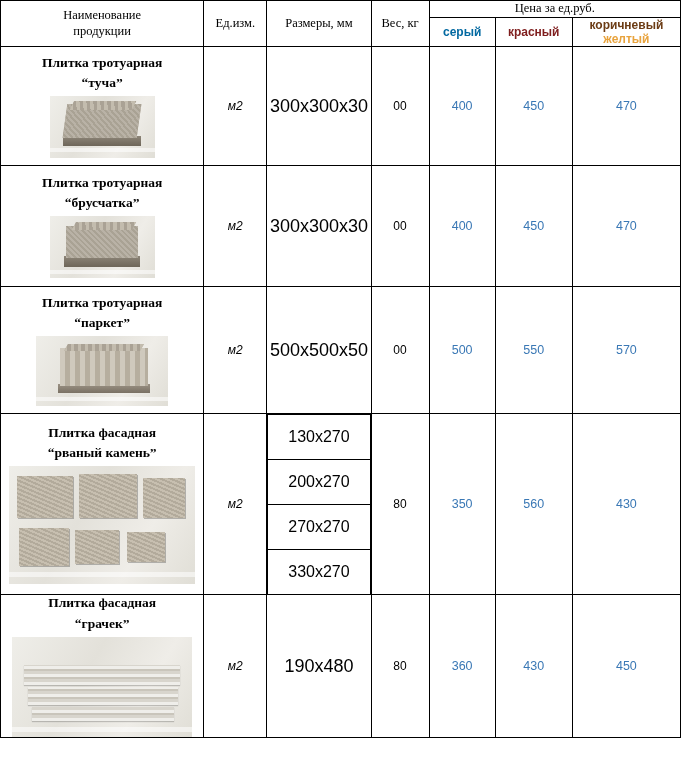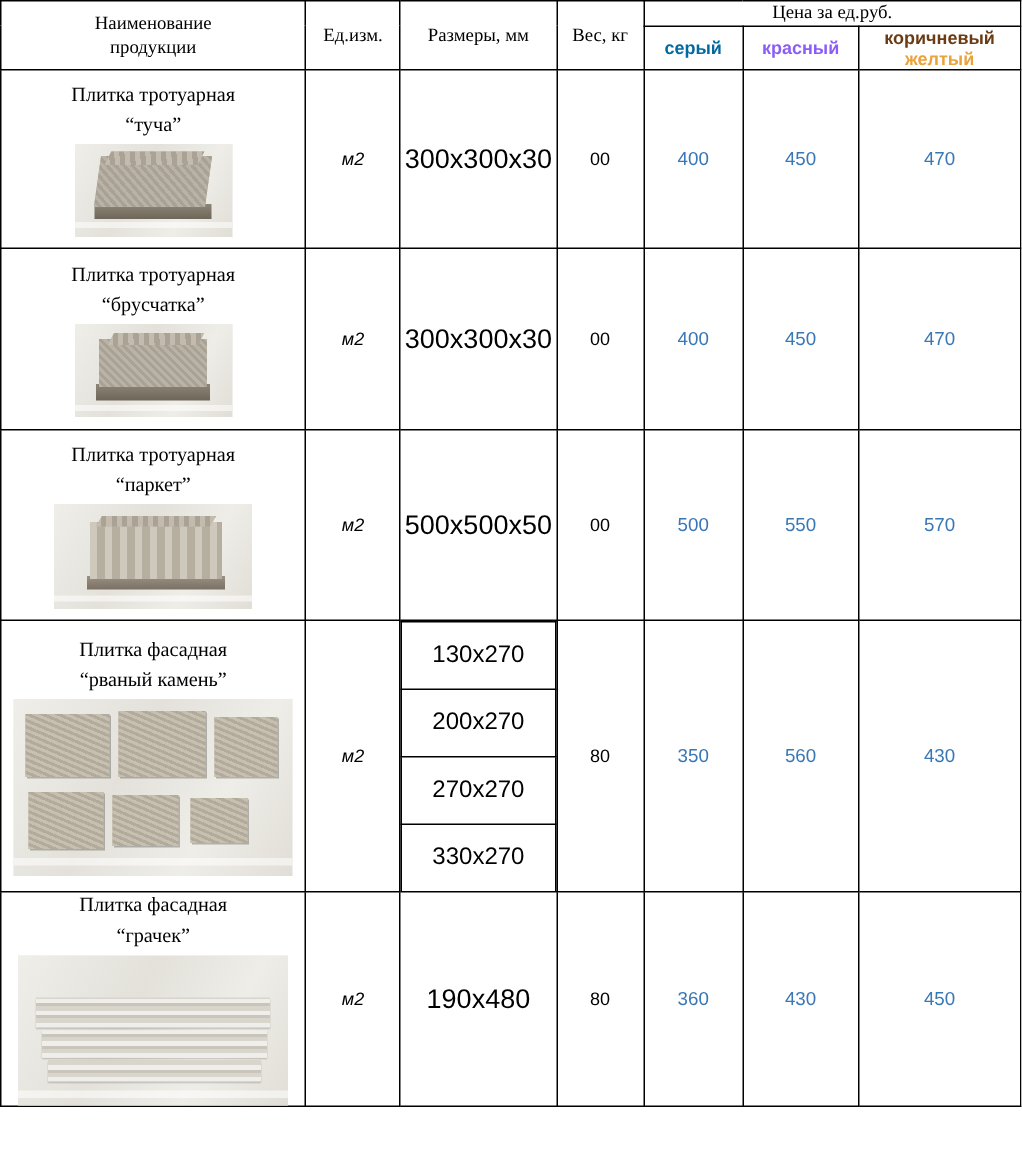--- a/index.html
+++ b/index.html
@@ -30,29 +30,29 @@
     line-height:1.25;
   }
   .hdr-sub{
     font-family:"Liberation Sans",sans-serif;
     font-size:12px;
     font-weight:bold;
     padding:5px 2px;
     line-height:1.2;
   }
   .c-gray{color:#0369a1;}
-  .c-red{color:#8b5cf6;}
+  .c-red{color:#7f1d1d;}
   .c-brown{color:#6b3b14;text-align:center;}
   .c-yellow{color:#e8a33d;}
 
   
   .namecell{
     font-family:"Liberation Serif",serif;
     font-size:13.5px;
-    font-weight:normal;
+    font-weight:bold;
     padding:8px 4px 4px 4px;
     vertical-align:top;
     line-height:1.25;
   }
   .nametext{display:block;margin-bottom:4px;}
   .unit{
     font-family:"Liberation Sans",sans-serif;
     font-size:12px;
     font-style:italic;
   }

